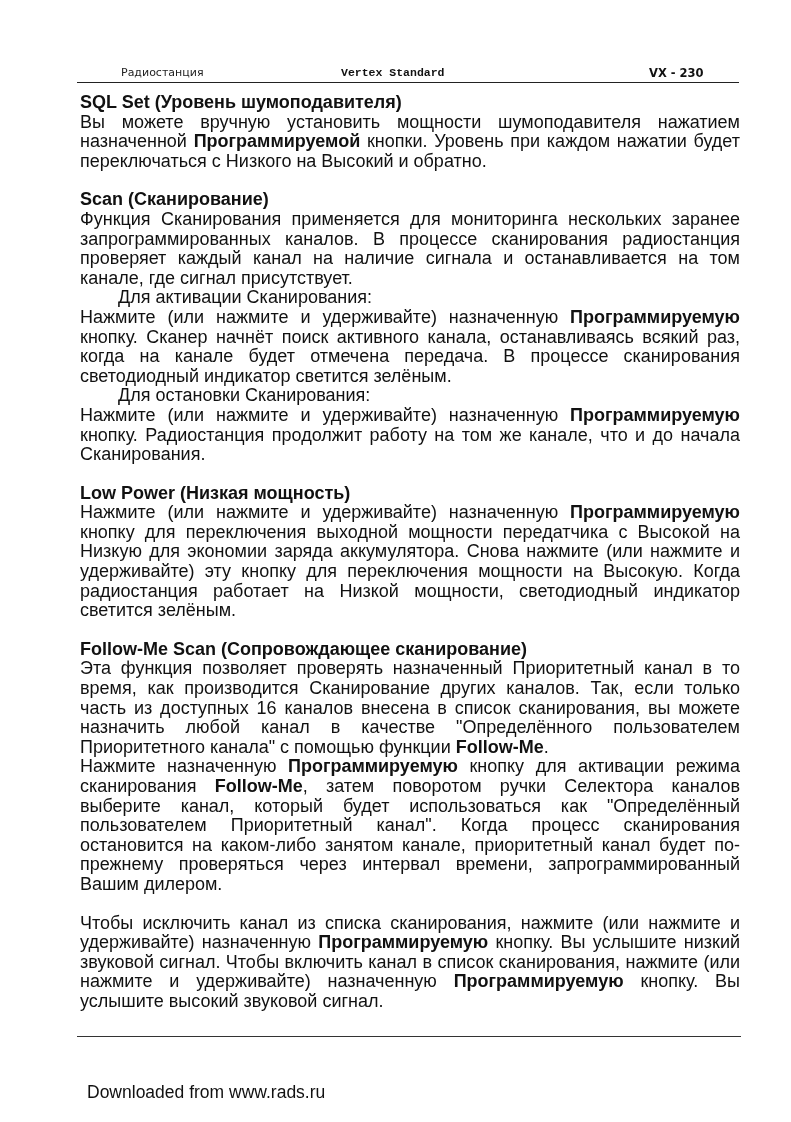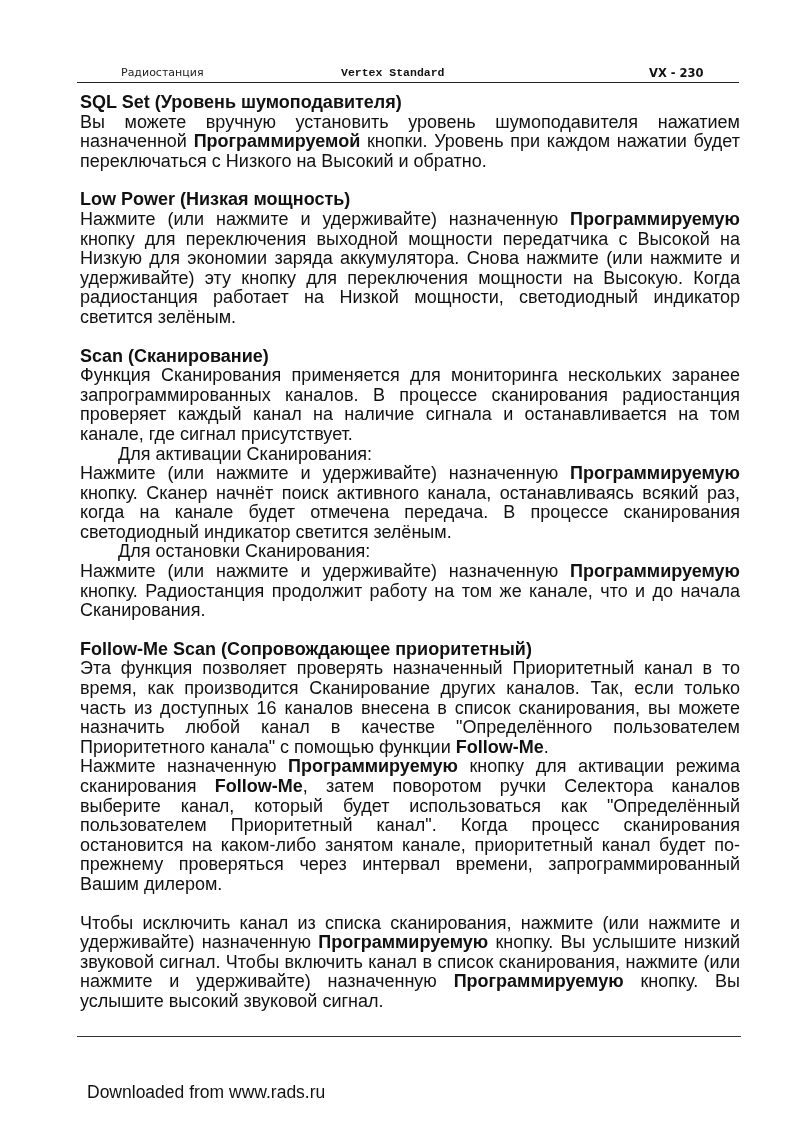--- a/index.html
+++ b/index.html
@@ -28,39 +28,39 @@
   <span class="h-left">Радиостанция</span>
   <span class="h-center">Vertex Standard</span>
   <span class="h-right">VX - 230</span>
 </div>
 <div class="header-rule"></div>
 
 <div class="content">
 
   <div class="section">
     <div class="sec-title">SQL Set (Уровень шумоподавителя)</div>
-    <p><span>Вы можете вручную установить уровень шумоподавителя нажатием назначенной </span><b>Программируемой</b><span> кнопки. Уровень при каждом нажатии будет переключаться с Низкого на Высокий и обратно.</span></p>
-  </div>
-
-  <div class="section">
-    <div class="sec-title">Low Power (Низкая мощность)</div>
-    <p><span>Нажмите (или нажмите и удерживайте) назначенную </span><b>Программируемую</b><span> кнопку для переключения выходной мощности передатчика с Высокой на Низкую для экономии заряда аккумулятора. Снова нажмите (или нажмите и удерживайте) эту кнопку для переключения мощности на Высокую. Когда радиостанция работает на Низкой мощности, светодиодный индикатор светится зелёным.</span></p>
+    <p><span>Вы можете вручную установить мощности шумоподавителя нажатием назначенной </span><b>Программируемой</b><span> кнопки. Уровень при каждом нажатии будет переключаться с Низкого на Высокий и обратно.</span></p>
   </div>
 
   <div class="section">
     <div class="sec-title">Scan (Сканирование)</div>
     <p>Функция Сканирования применяется для мониторинга нескольких заранее запрограммированных каналов. В процессе сканирования радиостанция проверяет каждый канал на наличие сигнала и останавливается на том канале, где сигнал присутствует.</p>
     <p class="indent">Для активации Сканирования:</p>
     <p><span>Нажмите (или нажмите и удерживайте) назначенную </span><b>Программируемую</b><span> кнопку. Сканер начнёт поиск активного канала, останавливаясь всякий раз, когда на канале будет отмечена передача. В процессе сканирования светодиодный индикатор светится зелёным.</span></p>
     <p class="indent">Для остановки Сканирования:</p>
     <p><span>Нажмите (или нажмите и удерживайте) назначенную </span><b>Программируемую</b><span> кнопку. Радиостанция продолжит работу на том же канале, что и до начала Сканирования.</span></p>
   </div>
 
   <div class="section">
-    <div class="sec-title">Follow-Me Scan (Сопровождающее приоритетный)</div>
+    <div class="sec-title">Low Power (Низкая мощность)</div>
+    <p><span>Нажмите (или нажмите и удерживайте) назначенную </span><b>Программируемую</b><span> кнопку для переключения выходной мощности передатчика с Высокой на Низкую для экономии заряда аккумулятора. Снова нажмите (или нажмите и удерживайте) эту кнопку для переключения мощности на Высокую. Когда радиостанция работает на Низкой мощности, светодиодный индикатор светится зелёным.</span></p>
+  </div>
+
+  <div class="section">
+    <div class="sec-title">Follow-Me Scan (Сопровождающее сканирование)</div>
     <p><span>Эта функция позволяет проверять назначенный Приоритетный канал в то время, как производится Сканирование других каналов. Так, если только часть из доступных 16 каналов внесена в список сканирования, вы можете назначить любой канал в качестве "Определённого пользователем Приоритетного канала" с помощью функции </span><b>Follow-Me</b><span>.</span></p>
     <p><span>Нажмите назначенную </span><b>Программируемую</b><span> кнопку для активации режима сканирования </span><b>Follow-Me</b><span>, затем поворотом ручки Селектора каналов выберите канал, который будет использоваться как "Определённый пользователем Приоритетный канал". Когда процесс сканирования остановится на каком-либо занятом канале, приоритетный канал будет по-прежнему проверяться через интервал времени, запрограммированный Вашим дилером.</span></p>
   </div>
 
   <div class="section">
     <p><span>Чтобы исключить канал из списка сканирования, нажмите (или нажмите и удерживайте) назначенную </span><b>Программируемую</b><span> кнопку. Вы услышите низкий звуковой сигнал. Чтобы включить канал в список сканирования, нажмите (или нажмите и удерживайте) назначенную </span><b>Программируемую</b><span> кнопку. Вы услышите высокий звуковой сигнал.</span></p>
   </div>
 
 </div>
 

